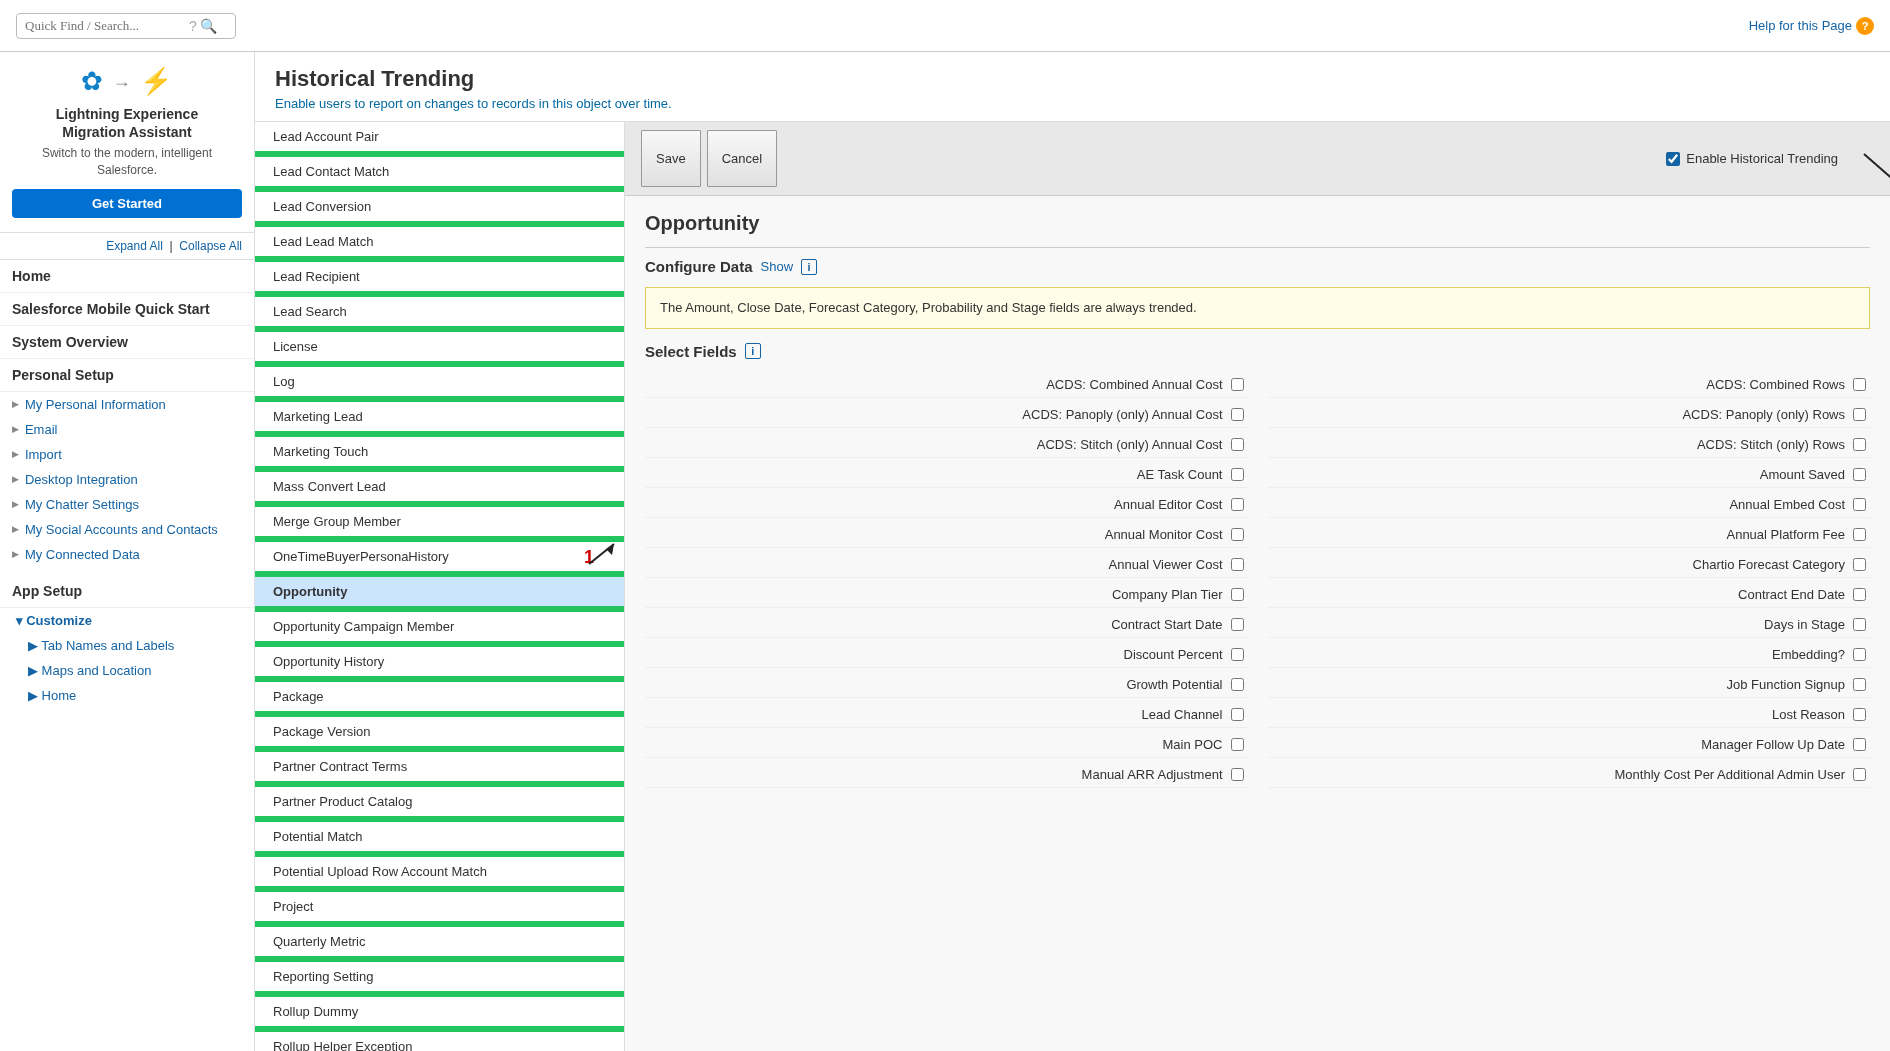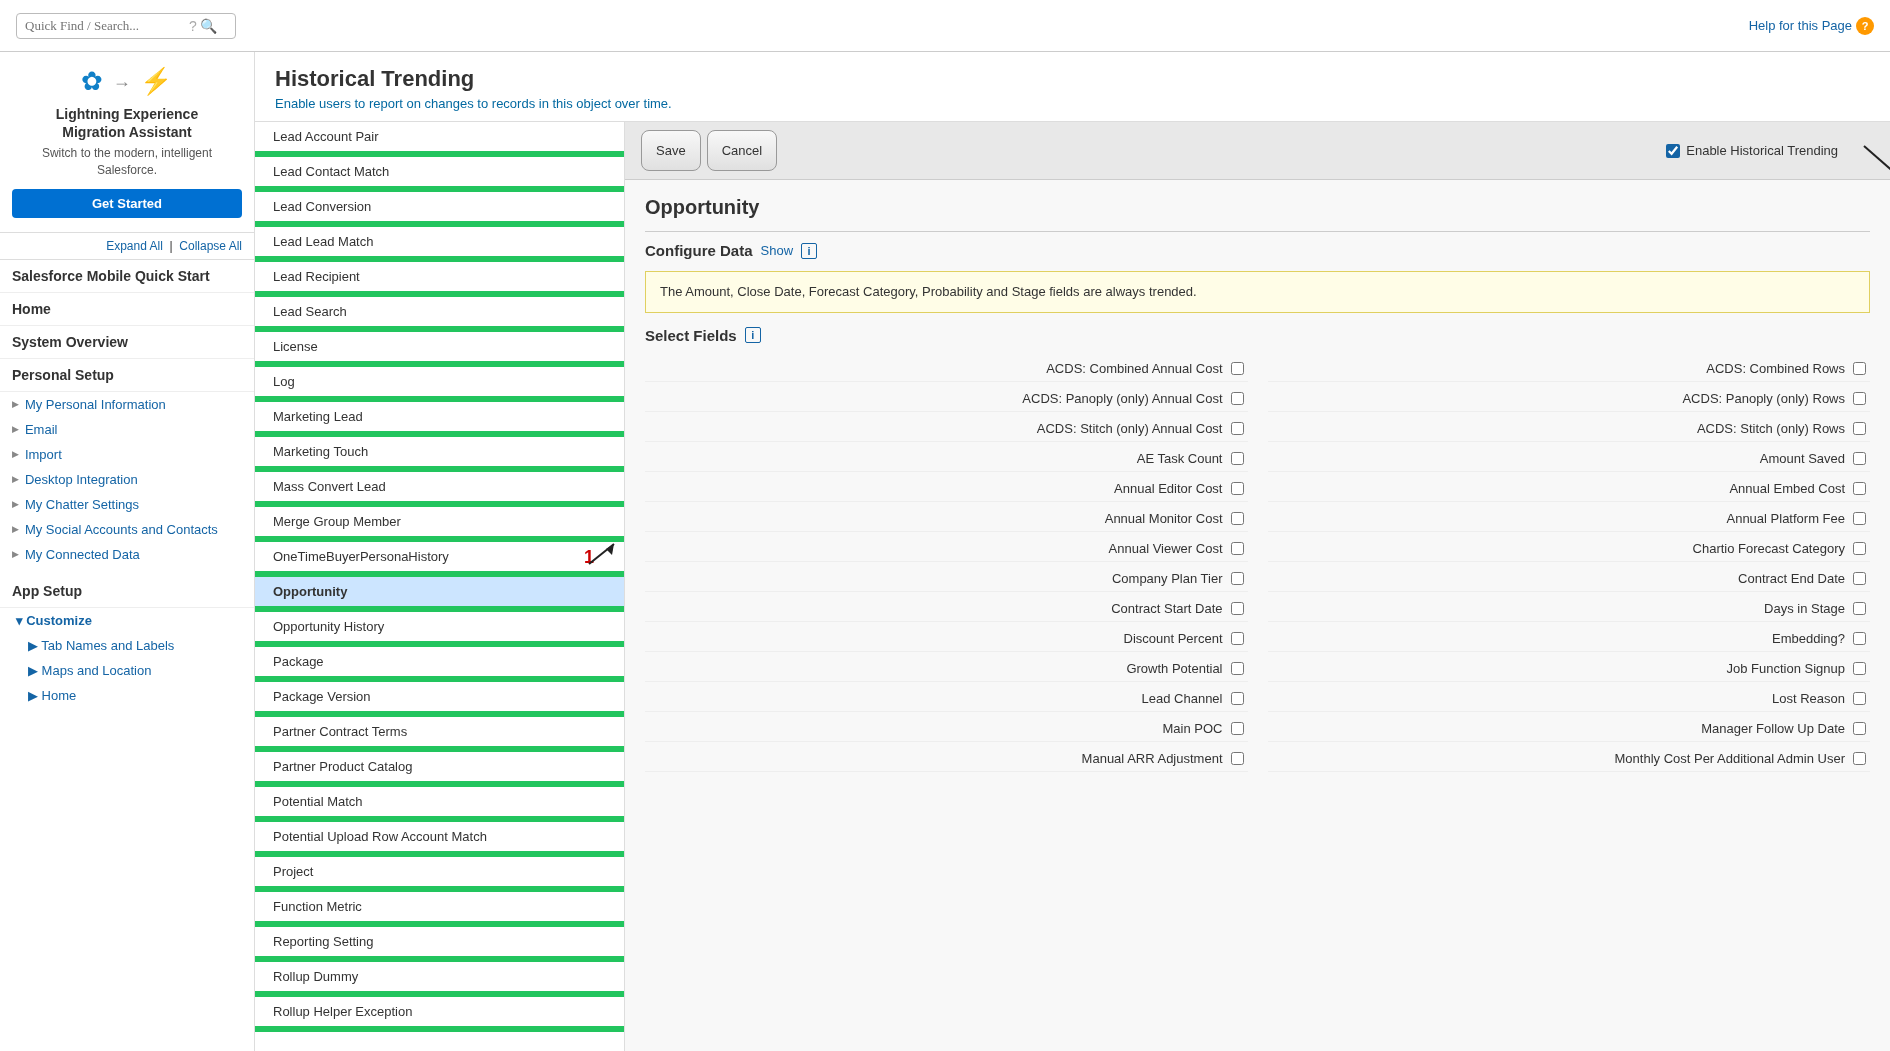--- a/index.html
+++ b/index.html
@@ -104,21 +104,21 @@
       flex: 1; background: #f8f8f8; overflow-y: auto; padding: 0;
     }
 
     
     #action-bar {
       background: #e8e8e8; border-bottom: 1px solid #ccc; padding: 8px 16px;
       display: flex; align-items: center; justify-content: space-between;
     }
     #action-bar .btn-group { display: flex; gap: 6px; }
     .btn {
-      padding: 12px 14px; font-size: 13px; border-radius: 8px; cursor: pointer;
+      padding: 20px 14px; font-size: 13px; border-radius: 1px; cursor: pointer;
       border: 1px solid #999; background: linear-gradient(to bottom, #f8f8f8, #e0e0e0);
       color: #333;
     }
 
     #enable-checkbox-row { display: flex; align-items: center; gap: 6px; font-size: 13px; }
     #enable-checkbox-row input[type=checkbox] { width: 14px; height: 14px; accent-color: #1464a5; }
 
     
     #detail-content { padding: 16px 20px; }
     #detail-content h2 { font-size: 20px; font-weight: bold; color: #333; margin-bottom: 2px; }
@@ -195,23 +195,23 @@
       <p>Switch to the modern, intelligent Salesforce.</p>
       <button id="get-started-btn">Get Started</button>
     </div>
 
     <div class="sidebar-expand-row">
       <a href="#">Expand All</a>
       &nbsp;|&nbsp;
       <a href="#">Collapse All</a>
     </div>
 
+    <div class="sidebar-section-header top-level">Home</div>
+
     <div class="sidebar-section-header top-level">Salesforce Mobile Quick Start</div>
-
-    <div class="sidebar-section-header top-level">Home</div>
 
     <div class="sidebar-section-header top-level">System Overview</div>
 
     <div class="sidebar-section-header top-level">Personal Setup</div>
 
     <div class="sidebar-nav-item has-arrow">
       <span class="item-label link">My Personal Information</span>
     </div>
     <div class="sidebar-nav-item has-arrow">
       <span class="item-label link">Email</span>
@@ -268,29 +268,30 @@
           <div class="nav-list-item">Log</div>
           <div class="nav-list-item">Marketing Lead</div>
           <div class="nav-list-item">Marketing Touch</div>
           <div class="nav-list-item">Mass Convert Lead</div>
           <div class="nav-list-item">Merge Group Member</div>
           <div class="nav-list-item" style="position: relative;">OneTimeBuyerPersonaHistory<span style="position: absolute; right: 30px; top: 50%; transform: translateY(-50%); font-size: 18px; color: rgb(204, 0, 0); font-weight: bold;">1</span><svg width="40" height="30" style="position: absolute; right: 0px; top: 50%; transform: translateY(-60%);">
               <line x1="5" y1="25" x2="30" y2="5" stroke="#222" stroke-width="2"></line>
               <polygon points="30,5 22,10 28,16" fill="#222"></polygon>
             </svg></div>
           <div class="nav-list-item selected">Opportunity</div>
+          <div class="nav-list-item">Opportunity Campaign Member</div>
           <div class="nav-list-item">Opportunity History</div>
           <div class="nav-list-item">Package</div>
           <div class="nav-list-item">Package Version</div>
           <div class="nav-list-item">Partner Contract Terms</div>
           <div class="nav-list-item">Partner Product Catalog</div>
           <div class="nav-list-item">Potential Match</div>
           <div class="nav-list-item">Potential Upload Row Account Match</div>
           <div class="nav-list-item">Project</div>
-          <div class="nav-list-item">Function Metric</div>
+          <div class="nav-list-item">Quarterly Metric</div>
           <div class="nav-list-item">Reporting Setting</div>
           <div class="nav-list-item">Rollup Dummy</div>
           <div class="nav-list-item">Rollup Helper Exception</div>
         </div>
 
       <div id="detail-panel">
 
         <div id="action-bar">
           <div class="btn-group">
             <button class="btn">Save</button>

